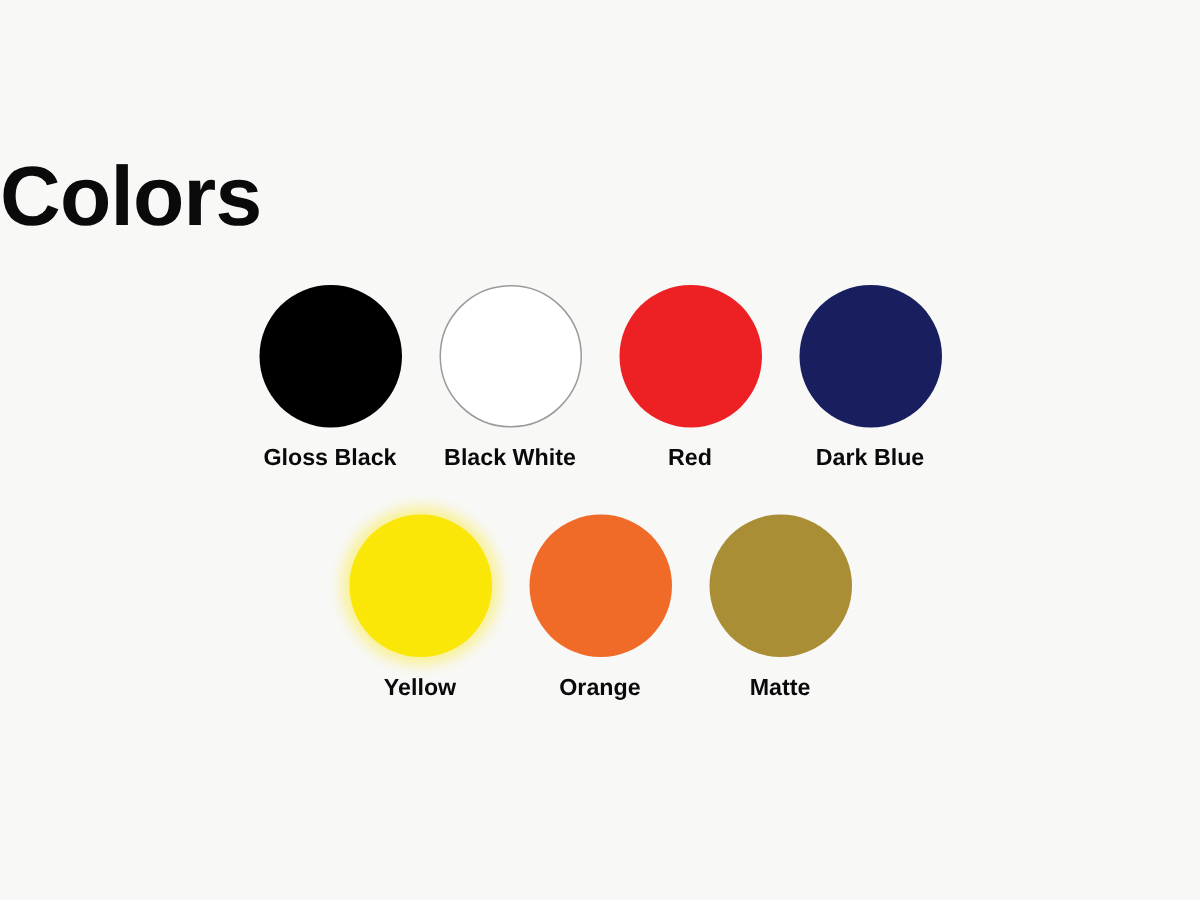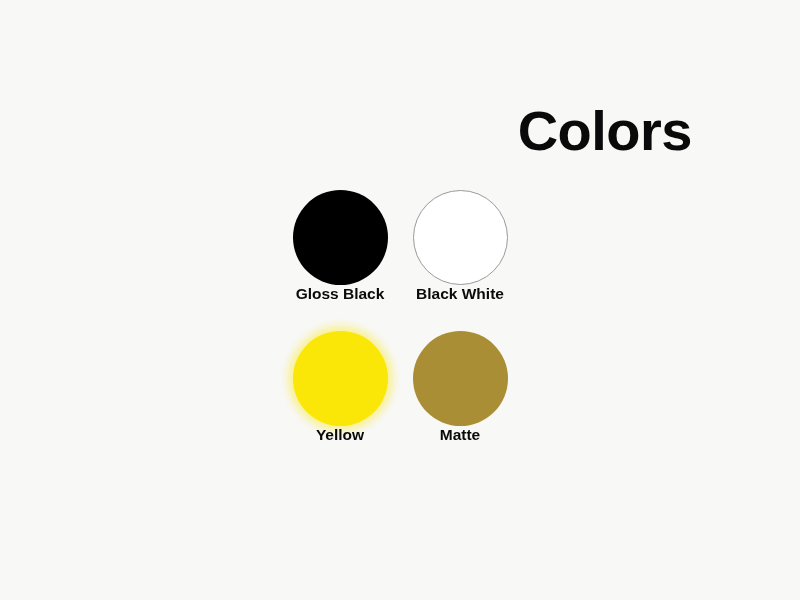--- a/index.html
+++ b/index.html
@@ -19,27 +19,26 @@
     width: 800px;
     height: 600px;
     box-sizing: border-box;
   }
 
   .title {
     position: absolute;
     top: 103px;
     left: 0;
     width: 672px;
-    text-align: right;
+    text-align: left;
     font-size: 56px;
     font-weight: 700;
     letter-spacing: -0.5px;
     color: #0a0a0a;
     line-height: 1;
-    padding-left: 20px;
   }
 
   .rows {
     position: absolute;
     top: 190px;
     left: 0;
     width: 800px;
   }
 
   .row {
@@ -75,21 +74,21 @@
 
   .dot.outlined {
     border: 1px solid #9a9a9a;
   }
 
   .dot.glow {
     box-shadow: 0 0 9px 5px rgba(250, 231, 8, 0.42);
   }
 
   .label {
-    margin-top: 0;
+    margin-top: 12px;
     font-size: 15.5px;
     font-weight: 700;
     color: #0a0a0a;
     text-align: center;
     white-space: nowrap;
     line-height: 1.1;
   }
 </style>
 </head>
 <body style="background: rgb(248, 248, 247);">
@@ -105,27 +104,45 @@
             <div class="dot" style="background: rgb(0, 0, 0);"></div>
           </div>
           <div class="label">Gloss Black</div>
         </div>
         <div class="swatch">
           <div class="dot-wrap">
             <div class="dot outlined" style="background: rgb(255, 255, 255);"></div>
           </div>
           <div class="label">Black White</div>
         </div>
+        <div class="swatch">
+          <div class="dot-wrap">
+            <div class="dot" style="background: rgb(237, 32, 36);"></div>
+          </div>
+          <div class="label">Red</div>
+        </div>
+        <div class="swatch">
+          <div class="dot-wrap">
+            <div class="dot" style="background: rgb(25, 31, 94);"></div>
+          </div>
+          <div class="label">Dark Blue</div>
+        </div>
       </div>
     <div class="row row-2">
         <div class="swatch">
           <div class="dot-wrap">
             <div class="dot glow" style="background: rgb(250, 231, 8);"></div>
           </div>
           <div class="label">Yellow</div>
+        </div>
+        <div class="swatch">
+          <div class="dot-wrap">
+            <div class="dot" style="background: rgb(240, 106, 40);"></div>
+          </div>
+          <div class="label">Orange</div>
         </div>
         <div class="swatch">
           <div class="dot-wrap">
             <div class="dot" style="background: rgb(169, 142, 54);"></div>
           </div>
           <div class="label">Matte</div>
         </div>
       </div>
   </div>
 

